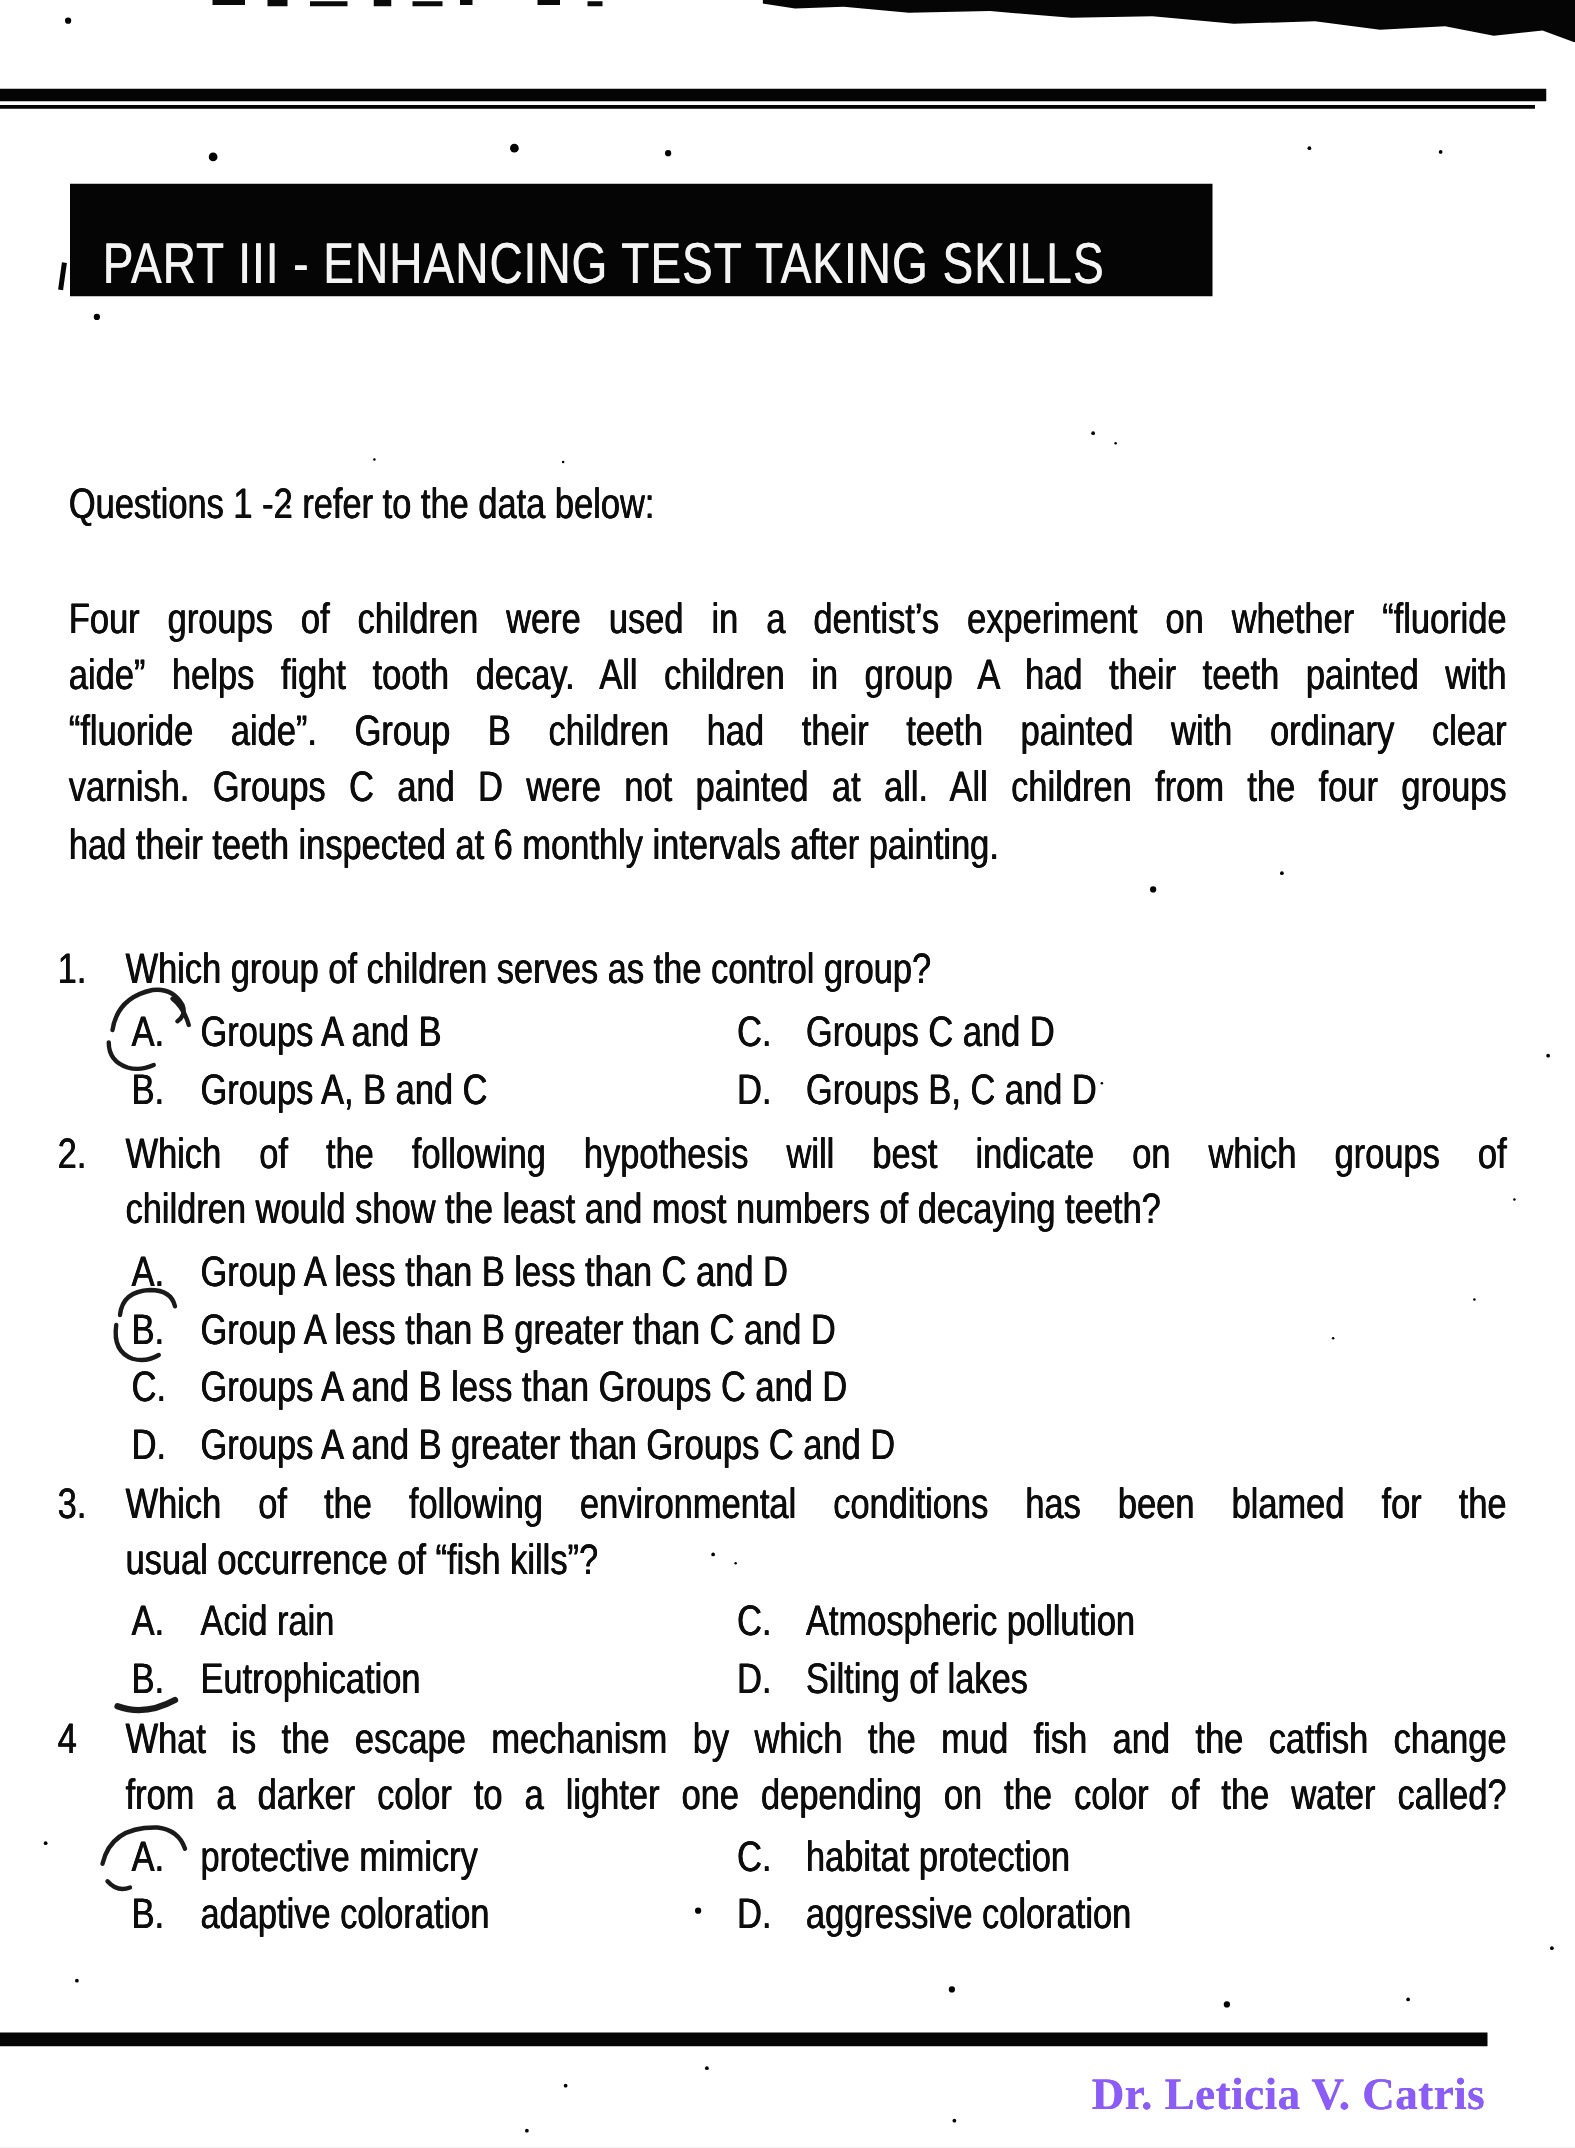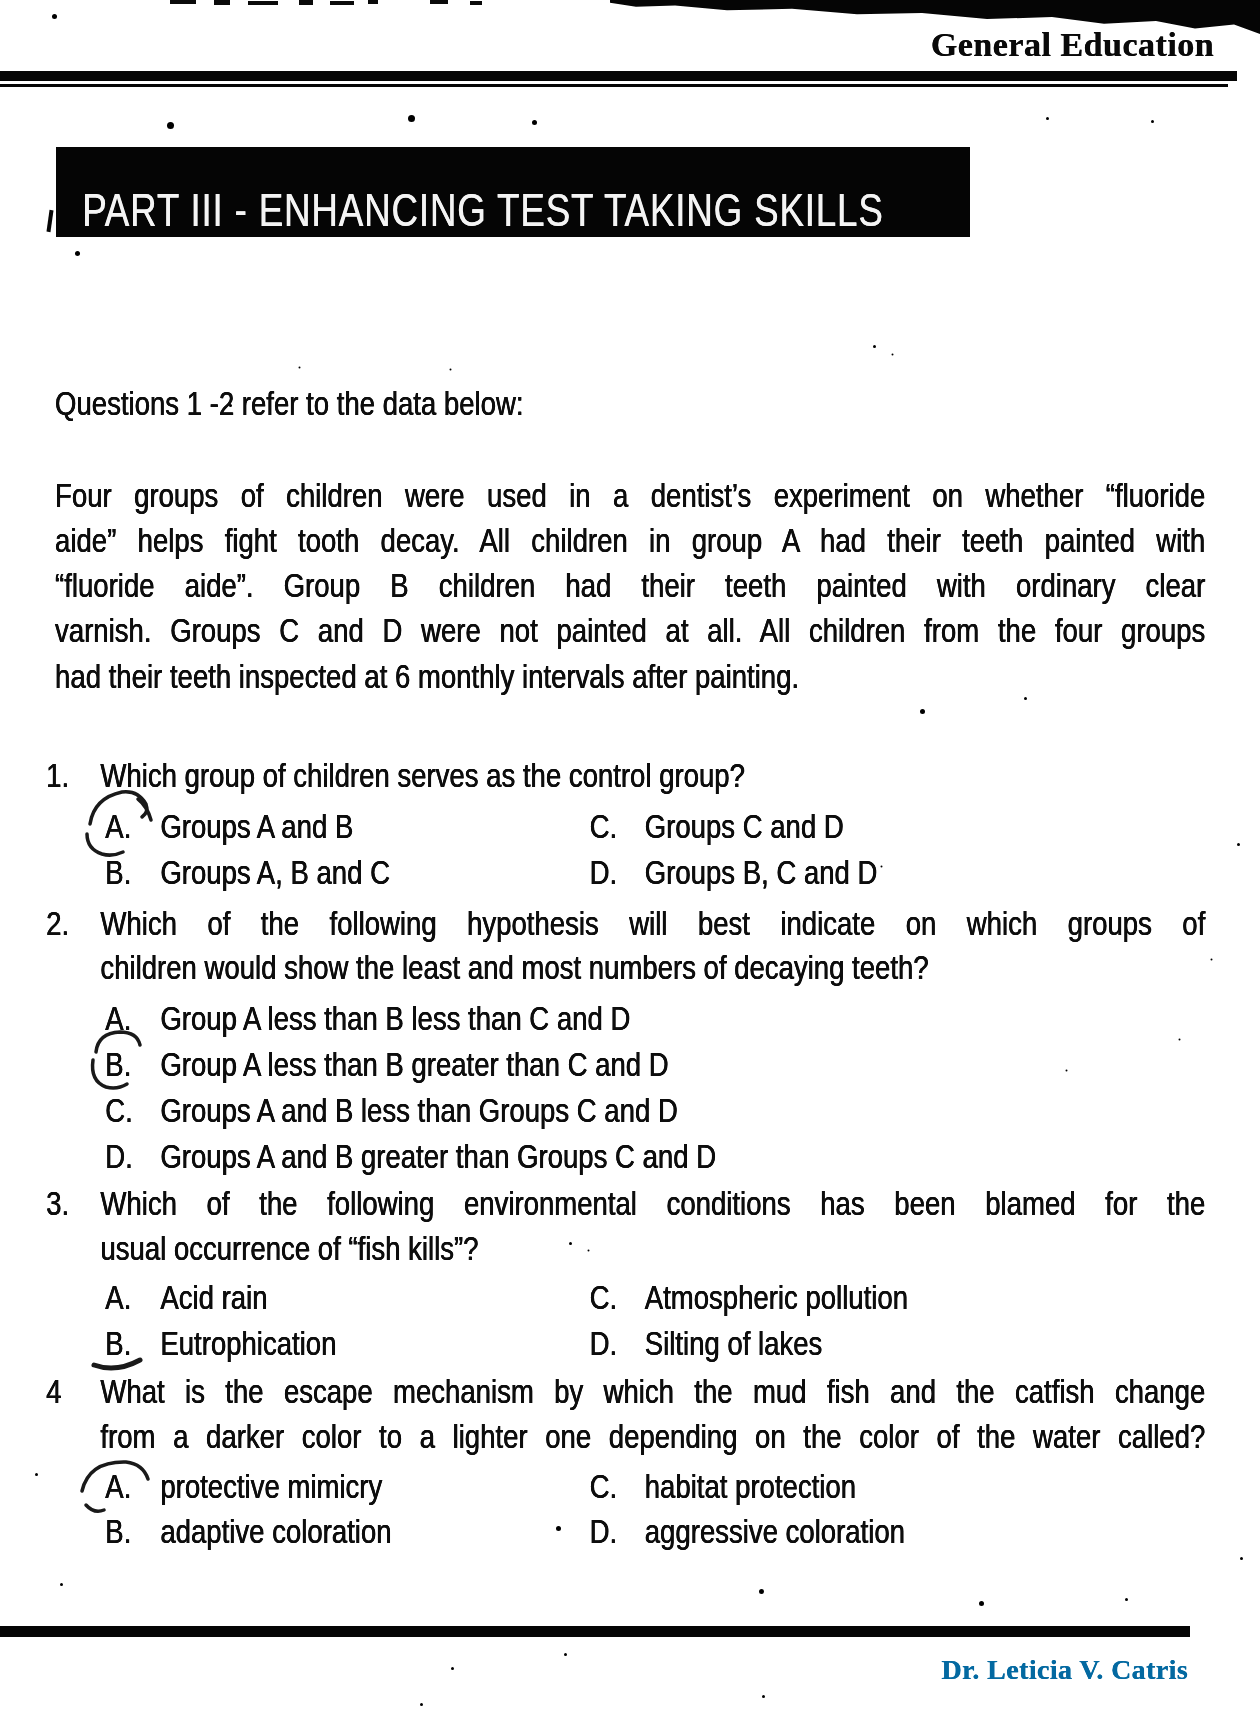--- a/index.html
+++ b/index.html
@@ -56,22 +56,22 @@
   .line{position:absolute;left:0;right:0;height:44px;}
   .just{text-align:justify;text-align-last:justify;}
   .qnum{position:absolute;left:-11px;width:60px;height:44px;}
   .qline{position:absolute;left:56px;right:0;height:44px;}
   .optrow{position:absolute;left:62px;right:0;display:grid;grid-template-columns:68px 530px 68px auto;height:44px;}
   .optrow.single{grid-template-columns:68px auto;}
   
   .rule-bottom{position:absolute;left:0;top:1626px;width:1190px;height:11px;background:#050505;}
   .footer-author{
     position:absolute;top:1654px;right:72px;
-    font-family:"Liberation Serif",serif;font-weight:700;font-size:28px;
-    letter-spacing:.4px;color:#0369a1;text-shadow:.3px 0 0 currentColor;
+    font-family:"Liberation Serif",serif;font-weight:700;font-size:36px;
+    letter-spacing:.4px;color:#8b5cf6;text-shadow:.3px 0 0 currentColor;
   }
   
   .pen{position:absolute;left:0;top:0;width:1260px;height:1718px;pointer-events:none;}
   
   .specks{
     position:absolute;left:0;top:0;width:5px;height:5px;border-radius:50%;background:transparent;
     box-shadow:
       52px 14px 0 0 #000, 168px 123px 0 1px #000, 409px 116px 0 1px #000,
       532px 120px 0 0 #000, 1045px 116px 0 -1px #000, 1150px 119px 0 -1px #000,
       872px 344px 0 -1px #000, 890px 352px 0 -1.5px #000, 228px 403px 0 -1px #000,
@@ -94,21 +94,20 @@
   <div class="torn-dash td1"></div>
   <div class="torn-dash td2"></div>
   <div class="torn-dash td3"></div>
   <div class="torn-dash td4"></div>
   <div class="torn-dash td5"></div>
   <div class="torn-dash td6"></div>
   <div class="torn-dash td7"></div>
   <div class="torn-dash td8"></div>
   <div class="mark-tick"></div>
 
-  <div class="header-label">General Education</div>
   <div class="rule-top-a"></div>
   <div class="rule-top-b"></div>
 
   <div class="banner">
     <div class="banner-text">PART III - ENHANCING TEST TAKING SKILLS</div>
   </div>
 
   <div class="body">
 
     <div class="line" style="top:383px">Questions 1 -2 refer to the data below:</div>

